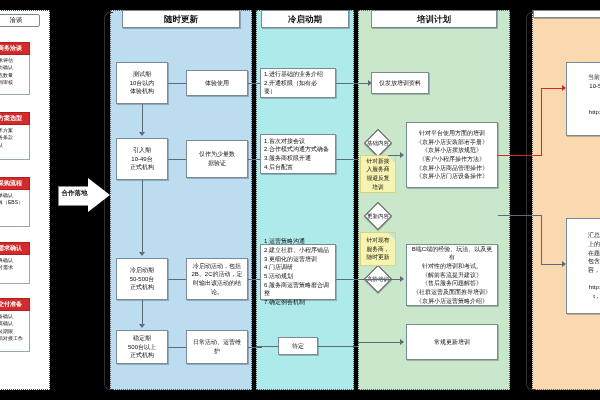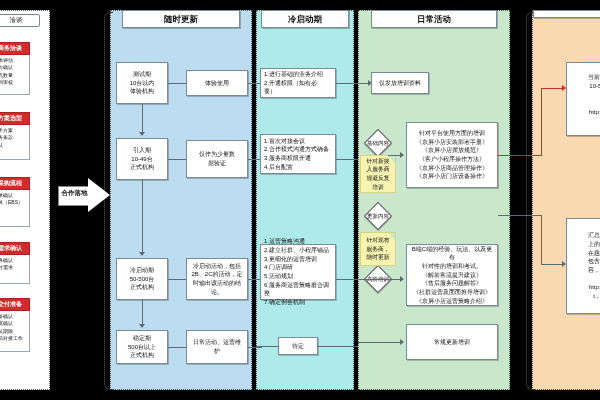--- a/index.html
+++ b/index.html
@@ -117,21 +117,21 @@
   <div class="lane lane-blue" style="left:110px;width:142px;"></div>
   <div class="lane lane-cyan" style="left:256px;width:98px;"></div>
   <div class="lane lane-green" style="left:358px;width:152px;"></div>
   <div class="lane lane-orange" style="left:532px;width:80px;"></div>
 
   <div class="bracket" style="left:104px;top:12px;height:376px;"></div>
   <div class="bracket" style="left:526px;top:12px;height:376px;"></div>
 
   <div class="lane-title" style="left:181px;width:104px;">随时更新</div>
   <div class="lane-title" style="left:305px;width:74px;">冷启动期</div>
-  <div class="lane-title" style="left:434px;width:112px;">日常活动</div>
+  <div class="lane-title" style="left:434px;width:112px;">培训计划</div>
   <div class="lane-title" style="left:572px;width:64px;"></div>
 
   <div class="left-top-pill" style="left:-8px;top:14px;width:48px;height:13px;">洽谈</div>
 
   <div class="stage-card" style="left:-10px;top:42px;width:40px;">
     <div class="stage-head">商务洽谈</div>
     <div class="stage-body" style="height:35px;">需求评估
 意向确认
 试点数量
 合同审核</div>

